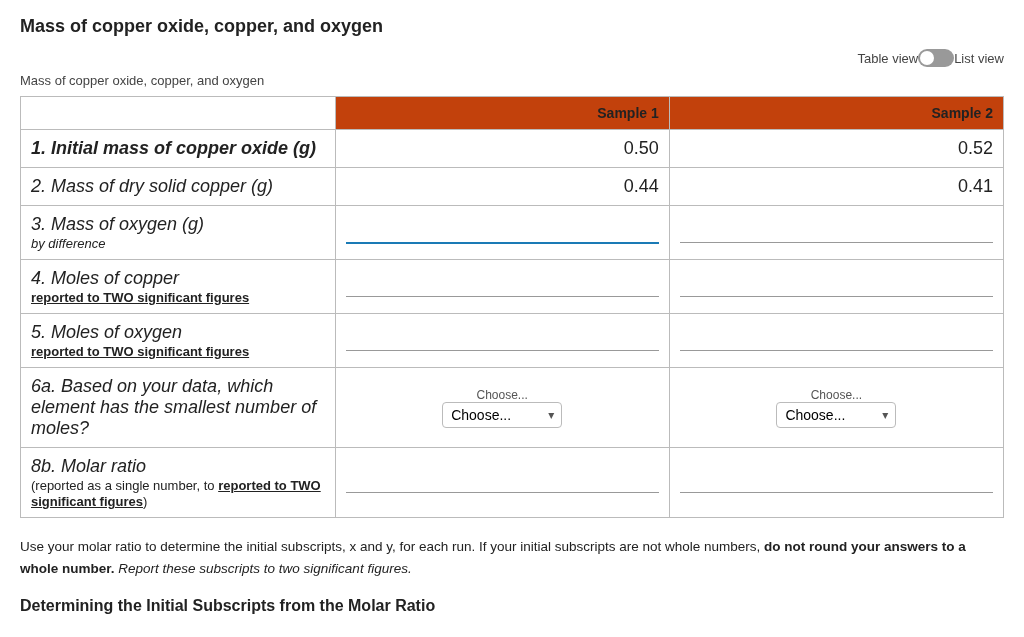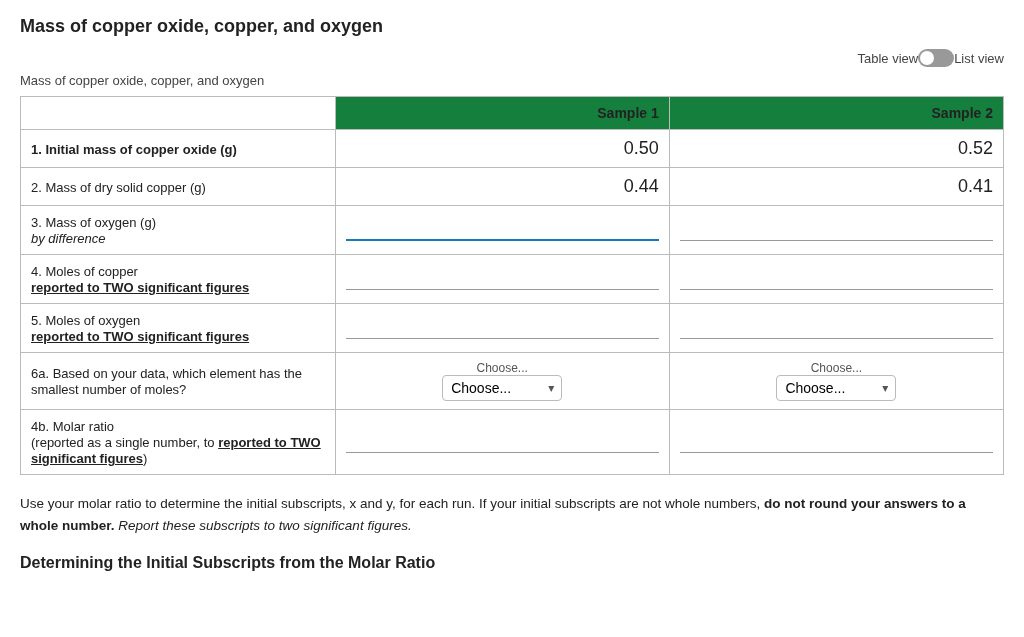--- a/index.html
+++ b/index.html
@@ -54,38 +54,39 @@
       border: 1px solid #bbb;
     }
     th, td {
       border: 1px solid #bbb;
       padding: 8px 10px;
       vertical-align: middle;
     }
     th {
       font-weight: bold;
       text-align: right;
-      background: #15803d;
+      background: #c2410c;
       font-size: 14px;
     }
     th.label-col {
       text-align: left;
       background: #fff;
       width: 32%;
     }
     td.label-cell {
       width: 32%;
       background: #fff;
     }
     td.value-cell {
       text-align: right;
       width: 34%;
     }
     .row-label {
-      font-size: 13px;
+      font-size: 18px;
+      font-style: italic;
     }
     .row-label-italic {
       font-style: italic;
       font-size: 13px;
     }
     .underline-bold {
       text-decoration: underline;
       font-weight: bold;
     }
     .input-field {
@@ -275,21 +276,21 @@
               <option>Copper</option>
               <option>Oxygen</option>
             </select>
           </div>
         </div>
       </td>
     </tr>
 
     <tr>
       <td class="label-cell">
-        <span class="row-label">4b. Molar ratio</span><br>
+        <span class="row-label">8b. Molar ratio</span><br>
         <span style="font-size:13px;">
           <span>(reported as a single number, to </span><span class="underline-bold">reported to TWO significant figures</span><span>)</span>
         </span>
       </td>
       <td class="value-cell">
         <input class="input-field-plain" type="text" value="" style="">
       </td>
       <td class="value-cell">
         <input class="input-field-plain" type="text" value="" style="">
       </td>

